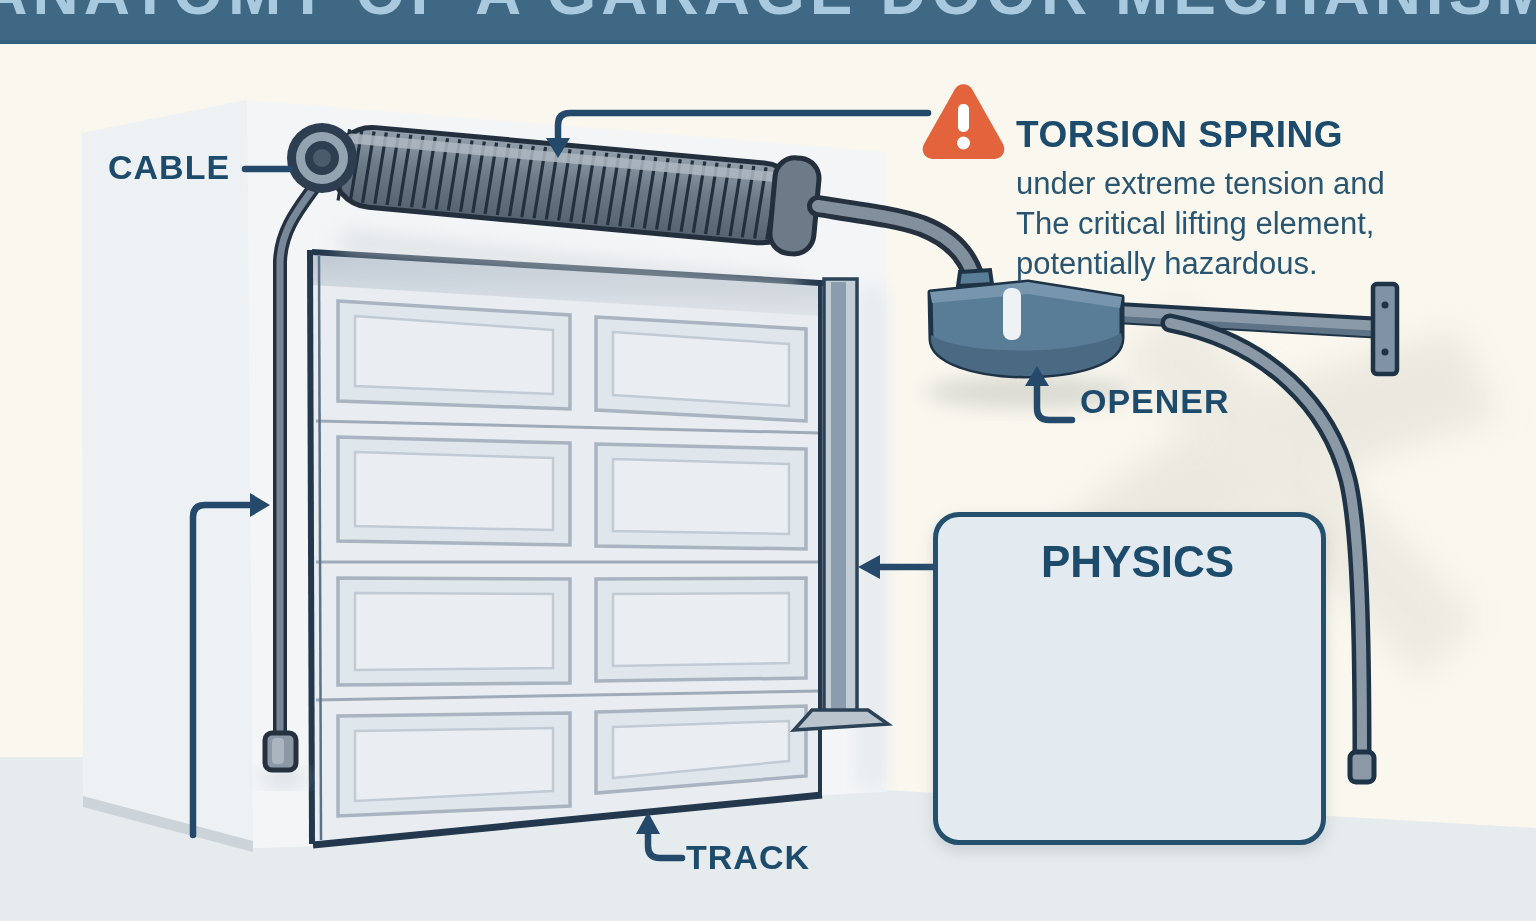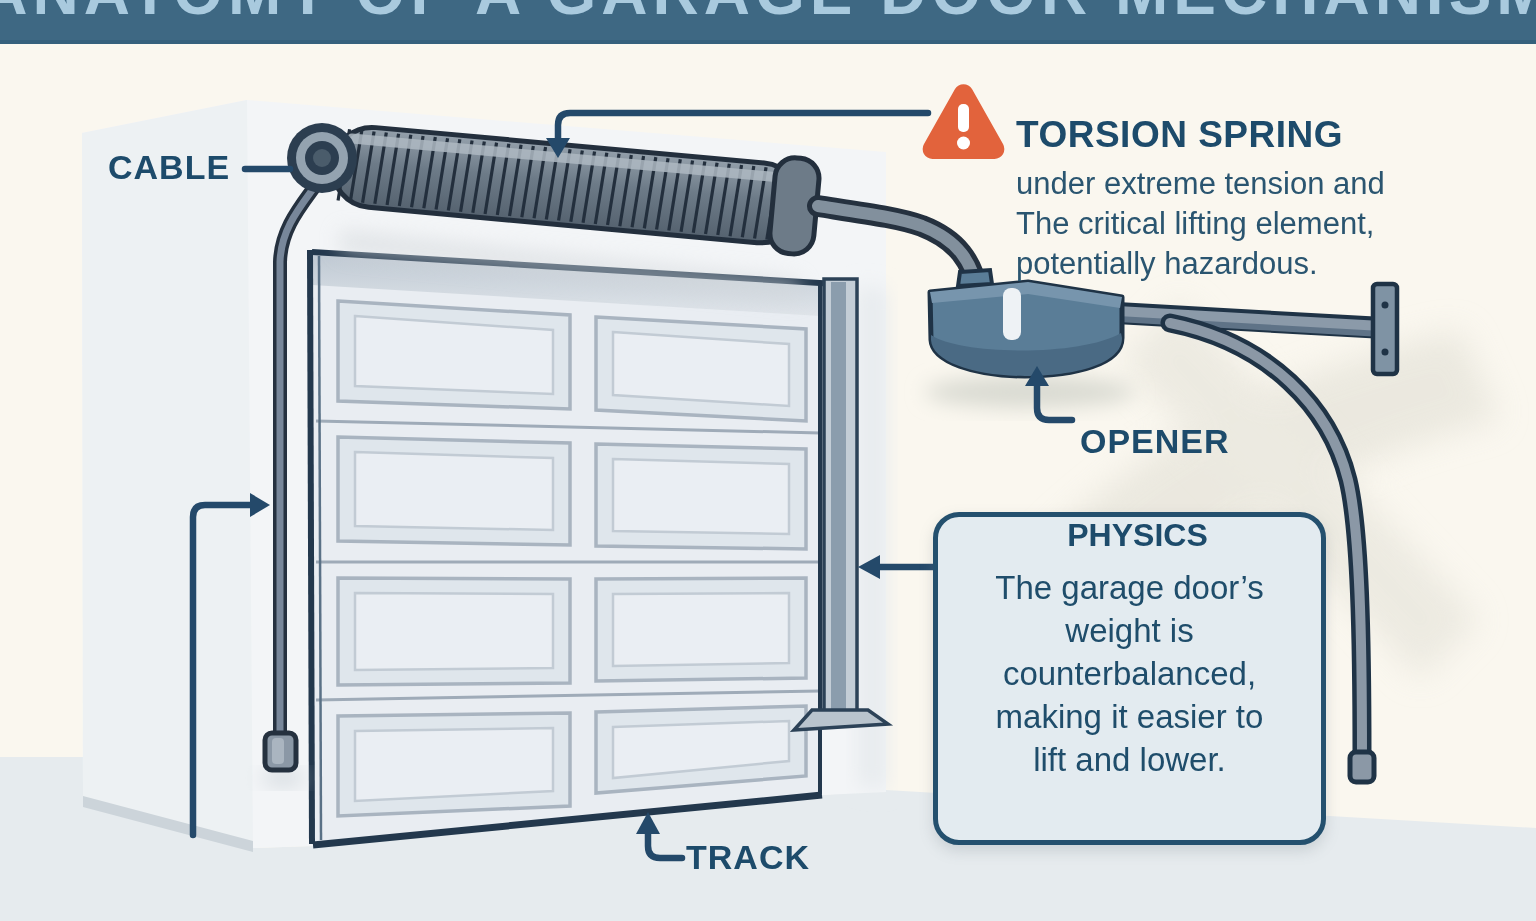--- a/index.html
+++ b/index.html
@@ -12,21 +12,21 @@
           color:#a9cade;}
   svg.art{position:absolute;left:0;top:0;}
   .lbl{position:absolute;color:#1d4b6b;font-weight:bold;font-size:34px;letter-spacing:1px;}
   .ts-block{position:absolute;left:1016px;top:80px;width:430px;margin-top:34px;}
   .ts-title{color:#1d4b6b;font-weight:bold;font-size:37px;letter-spacing:0.5px;}
   .ts-body{margin-top:8px;color:#2a5570;font-size:31px;line-height:40px;font-weight:500;}
   .physics-box{position:absolute;left:933px;top:512px;width:393px;height:333px;
           background:#e3ebf0;border:5px solid #24506e;border-radius:26px;
           box-sizing:border-box;box-shadow:0 6px 14px rgba(120,130,140,.25);
           text-align:center;}
-  .physics-title{color:#1d4b6b;font-weight:bold;font-size:32px;padding-left:16px;}
+  .physics-title{margin-top:20px;color:#1d4b6b;font-weight:bold;font-size:44px;padding-left:16px;}
   .physics-body{margin-top:12px;color:#1f4d6b;font-size:33px;line-height:43px;font-weight:500;}
 </style>
 </head>
 <body>
 
 <div class="stage">
 
   <svg class="art" width="1536" height="921" viewBox="0 0 1536 921">
     <defs>
       <filter id="soft" x="-40%" y="-40%" width="180%" height="180%">
@@ -220,27 +220,20 @@
 
   <div class="ts-block">
     <div class="ts-title">TORSION SPRING</div>
     <div class="ts-body">
       <div>under extreme tension and</div>
       <div>The critical lifting element,</div>
       <div>potentially hazardous.</div>
     </div>
   </div>
 
-  <div class="lbl" style="left:1080px;top:422px;">OPENER</div>
+  <div class="lbl" style="left:1080px;top:382px;">OPENER</div>
 
   <div class="lbl" style="left:686px;top:838px;">TRACK</div>
 
   <div class="physics-box">
     <div class="physics-title">PHYSICS</div>
-    <div class="physics-body">
-      <div>The garage door’s</div>
-      <div>weight is</div>
-      <div>counterbalanced,</div>
-      <div>making it easier to</div>
-      <div>lift and lower.</div>
-    </div>
   </div>
 </div>
 
 </body></html>

